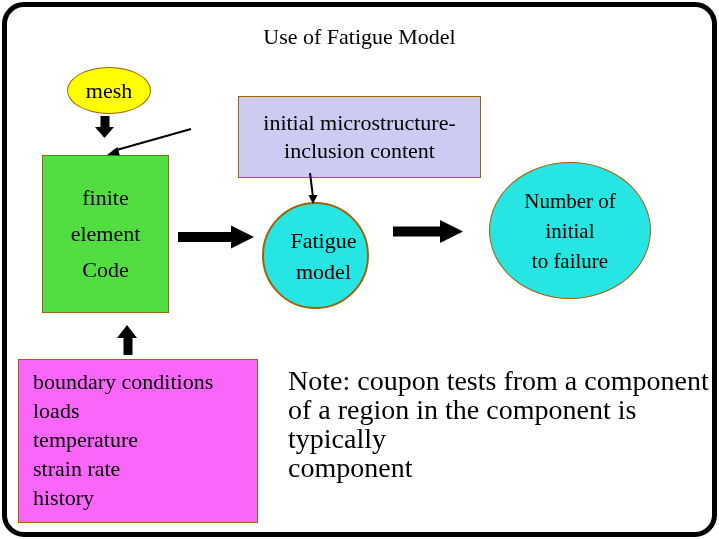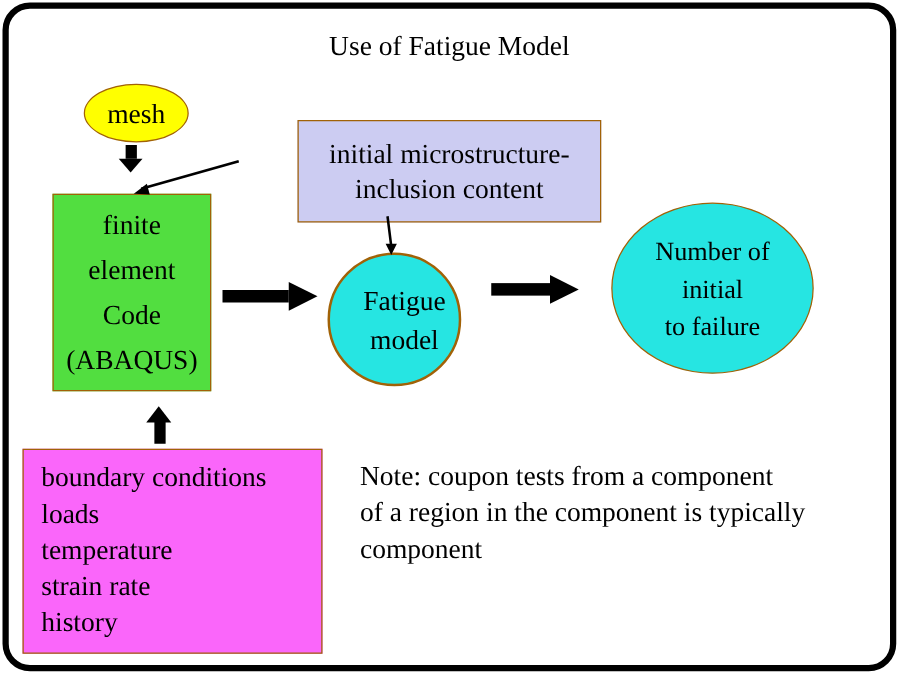--- a/index.html
+++ b/index.html
@@ -25,21 +25,21 @@
           font-size:22px;line-height:36px;text-align:center;}
   .fatigue{left:262px;top:202px;width:107px;height:107px;background:#26e5e2;
            font-size:22px;line-height:31px;align-items:center;padding-left:16px;border-width:2.5px;}
   .cycles{left:489px;top:162px;width:162px;height:137px;background:#26e5e2;
           font-size:21px;line-height:30px;text-align:center;}
   .boundary{left:18px;top:359px;width:240px;height:164px;background:#fa66fa;
             font-size:22px;line-height:29px;justify-content:flex-start;align-items:flex-start;
             padding:7px 0 0 14px;}
   .note{
     position:absolute;left:288px;top:366px;width:425px;
-    font-size:22px;line-height:29px;z-index:5;
+    font-size:28px;line-height:29px;z-index:5;
   }
   .note div, .micro div, .fecode div, .fatigue div, .cycles div, .boundary div{display:block;}
   svg.overlay{position:absolute;left:0;top:0;z-index:6;pointer-events:none;}
 </style>
 </head>
 <body>
 
 <div id="slide">
 
   <div class="frame"></div>
@@ -52,21 +52,20 @@
 
   <div class="shape micro" style="border-width:1.5px;">
     <div>initial microstructure-</div>
     <div>inclusion content</div>
   </div>
 
   <div class="shape fecode" style="border-width:1.5px;">
     <div>finite</div>
     <div>element</div>
     <div>Code</div>
-    <div>(ABAQUS)</div>
   </div>
 
   <div class="shape ellipse fatigue">
     <div>Fatigue</div>
     <div>model</div>
   </div>
 
   <div class="shape ellipse cycles" style="border-width:1.5px;">
     <div>Number of</div>
     <div>initial</div>

